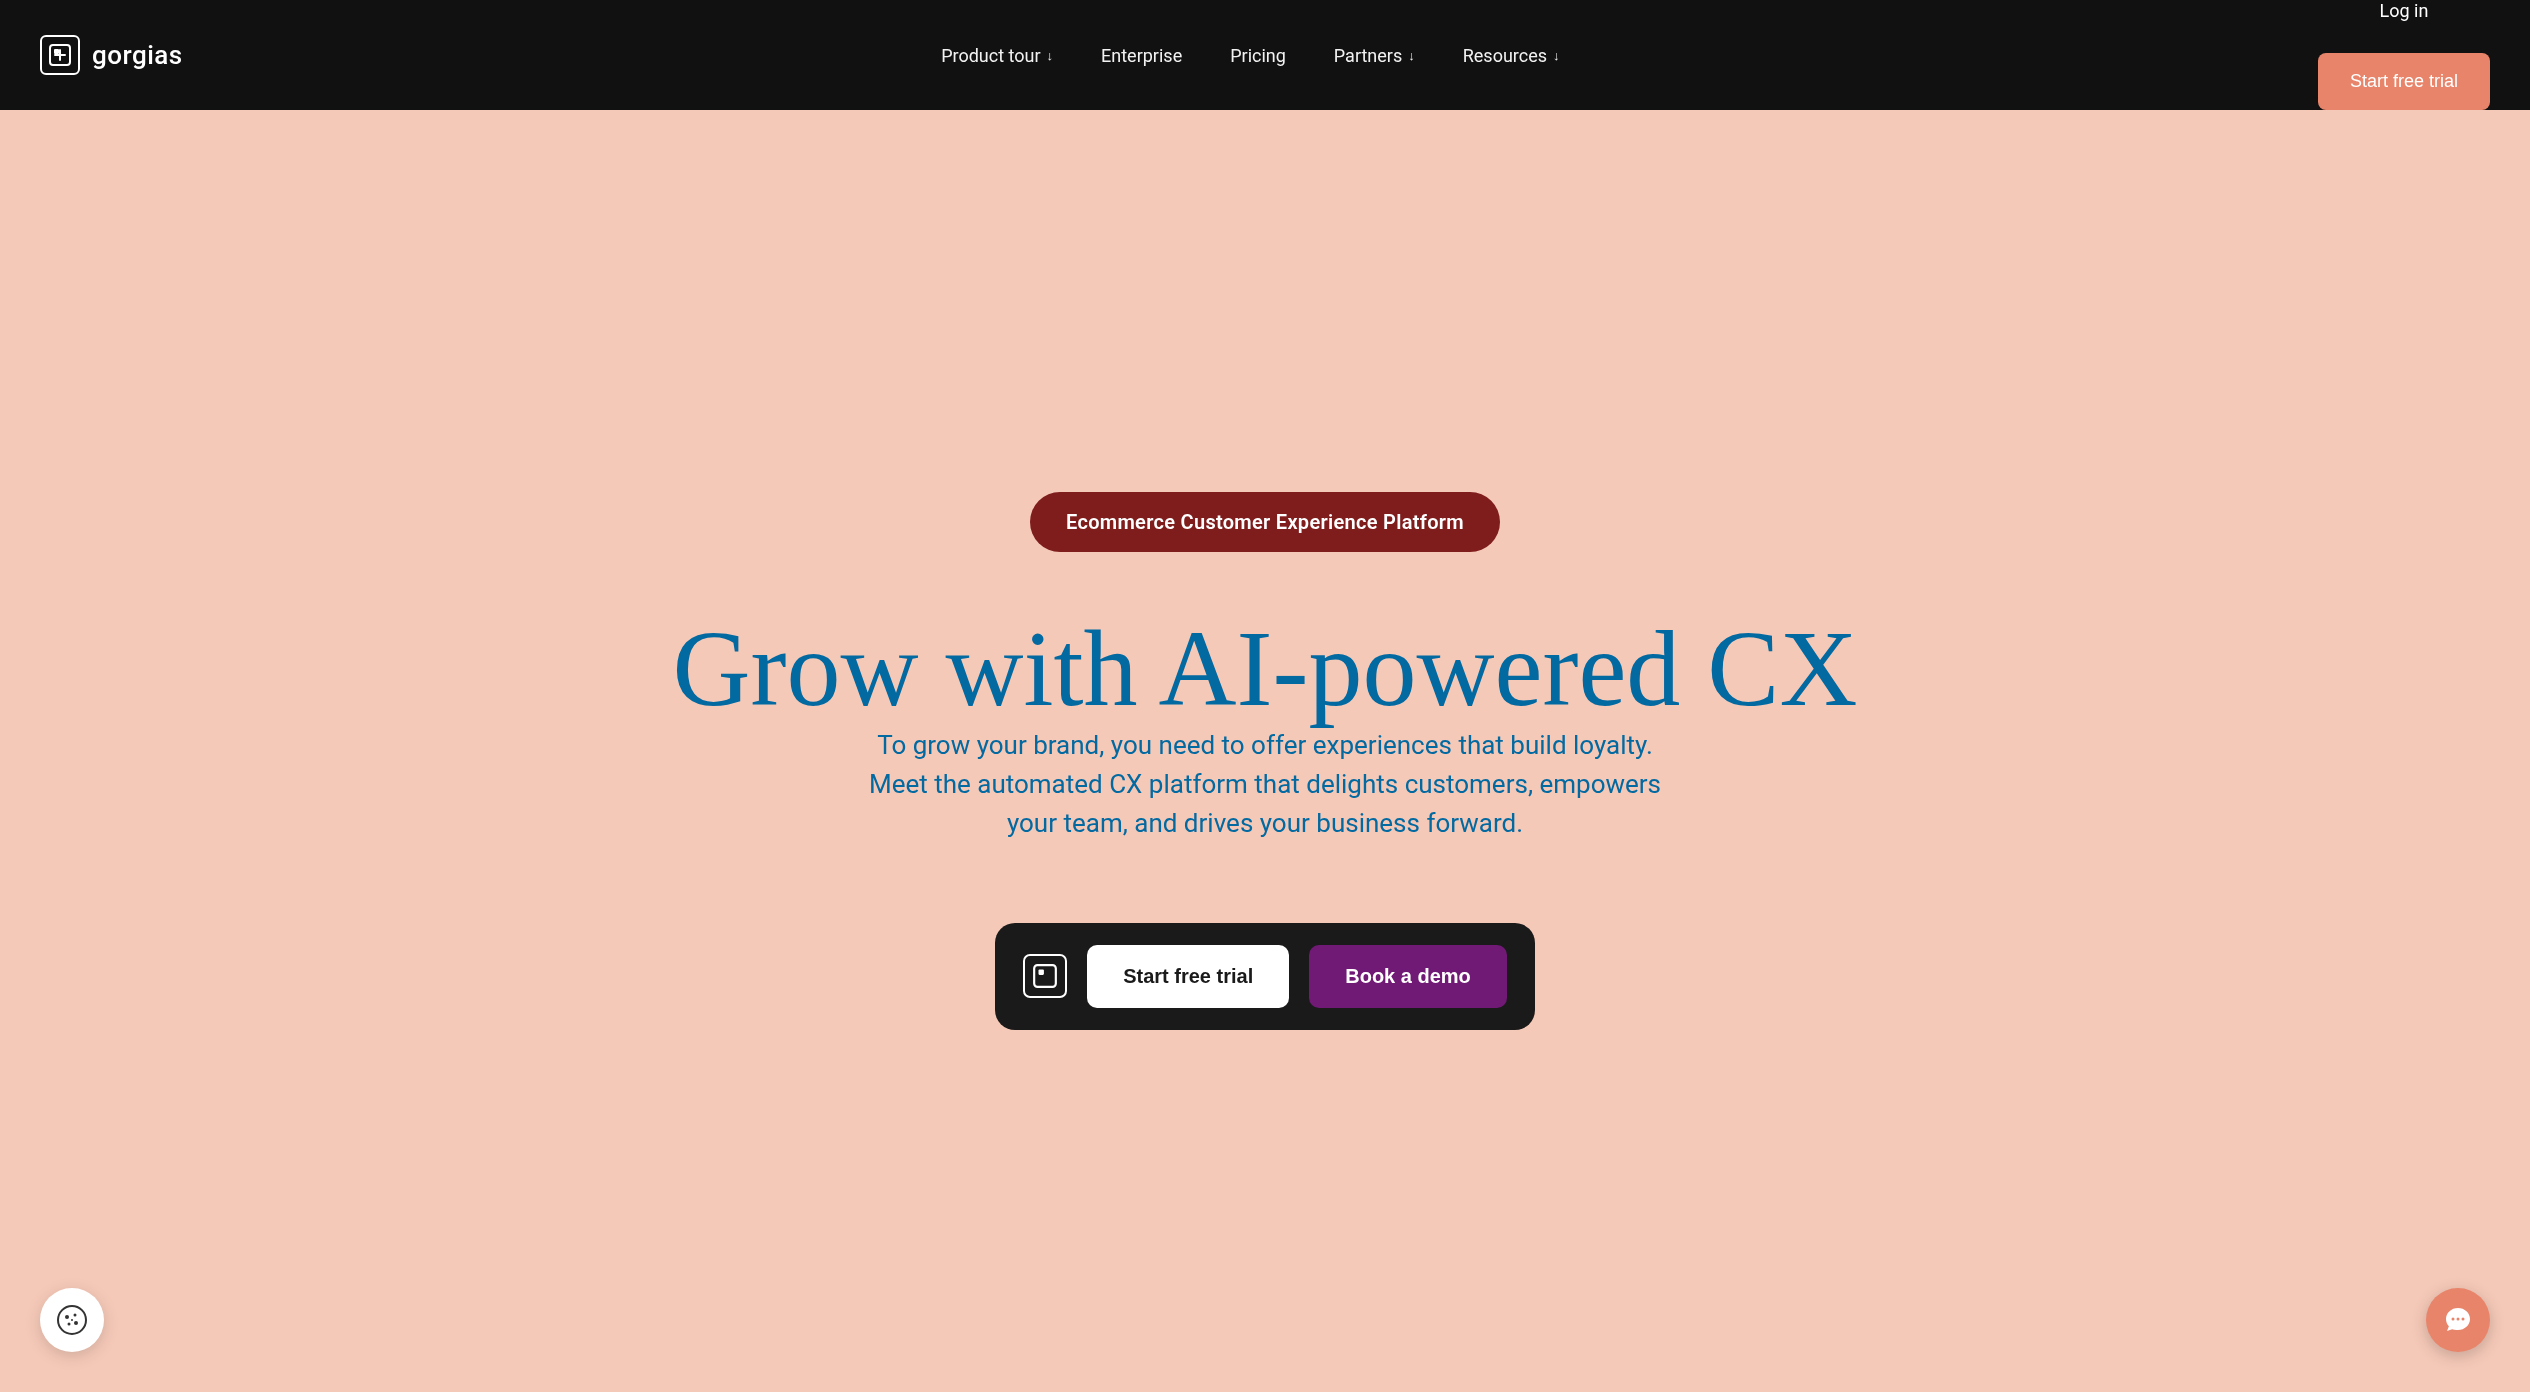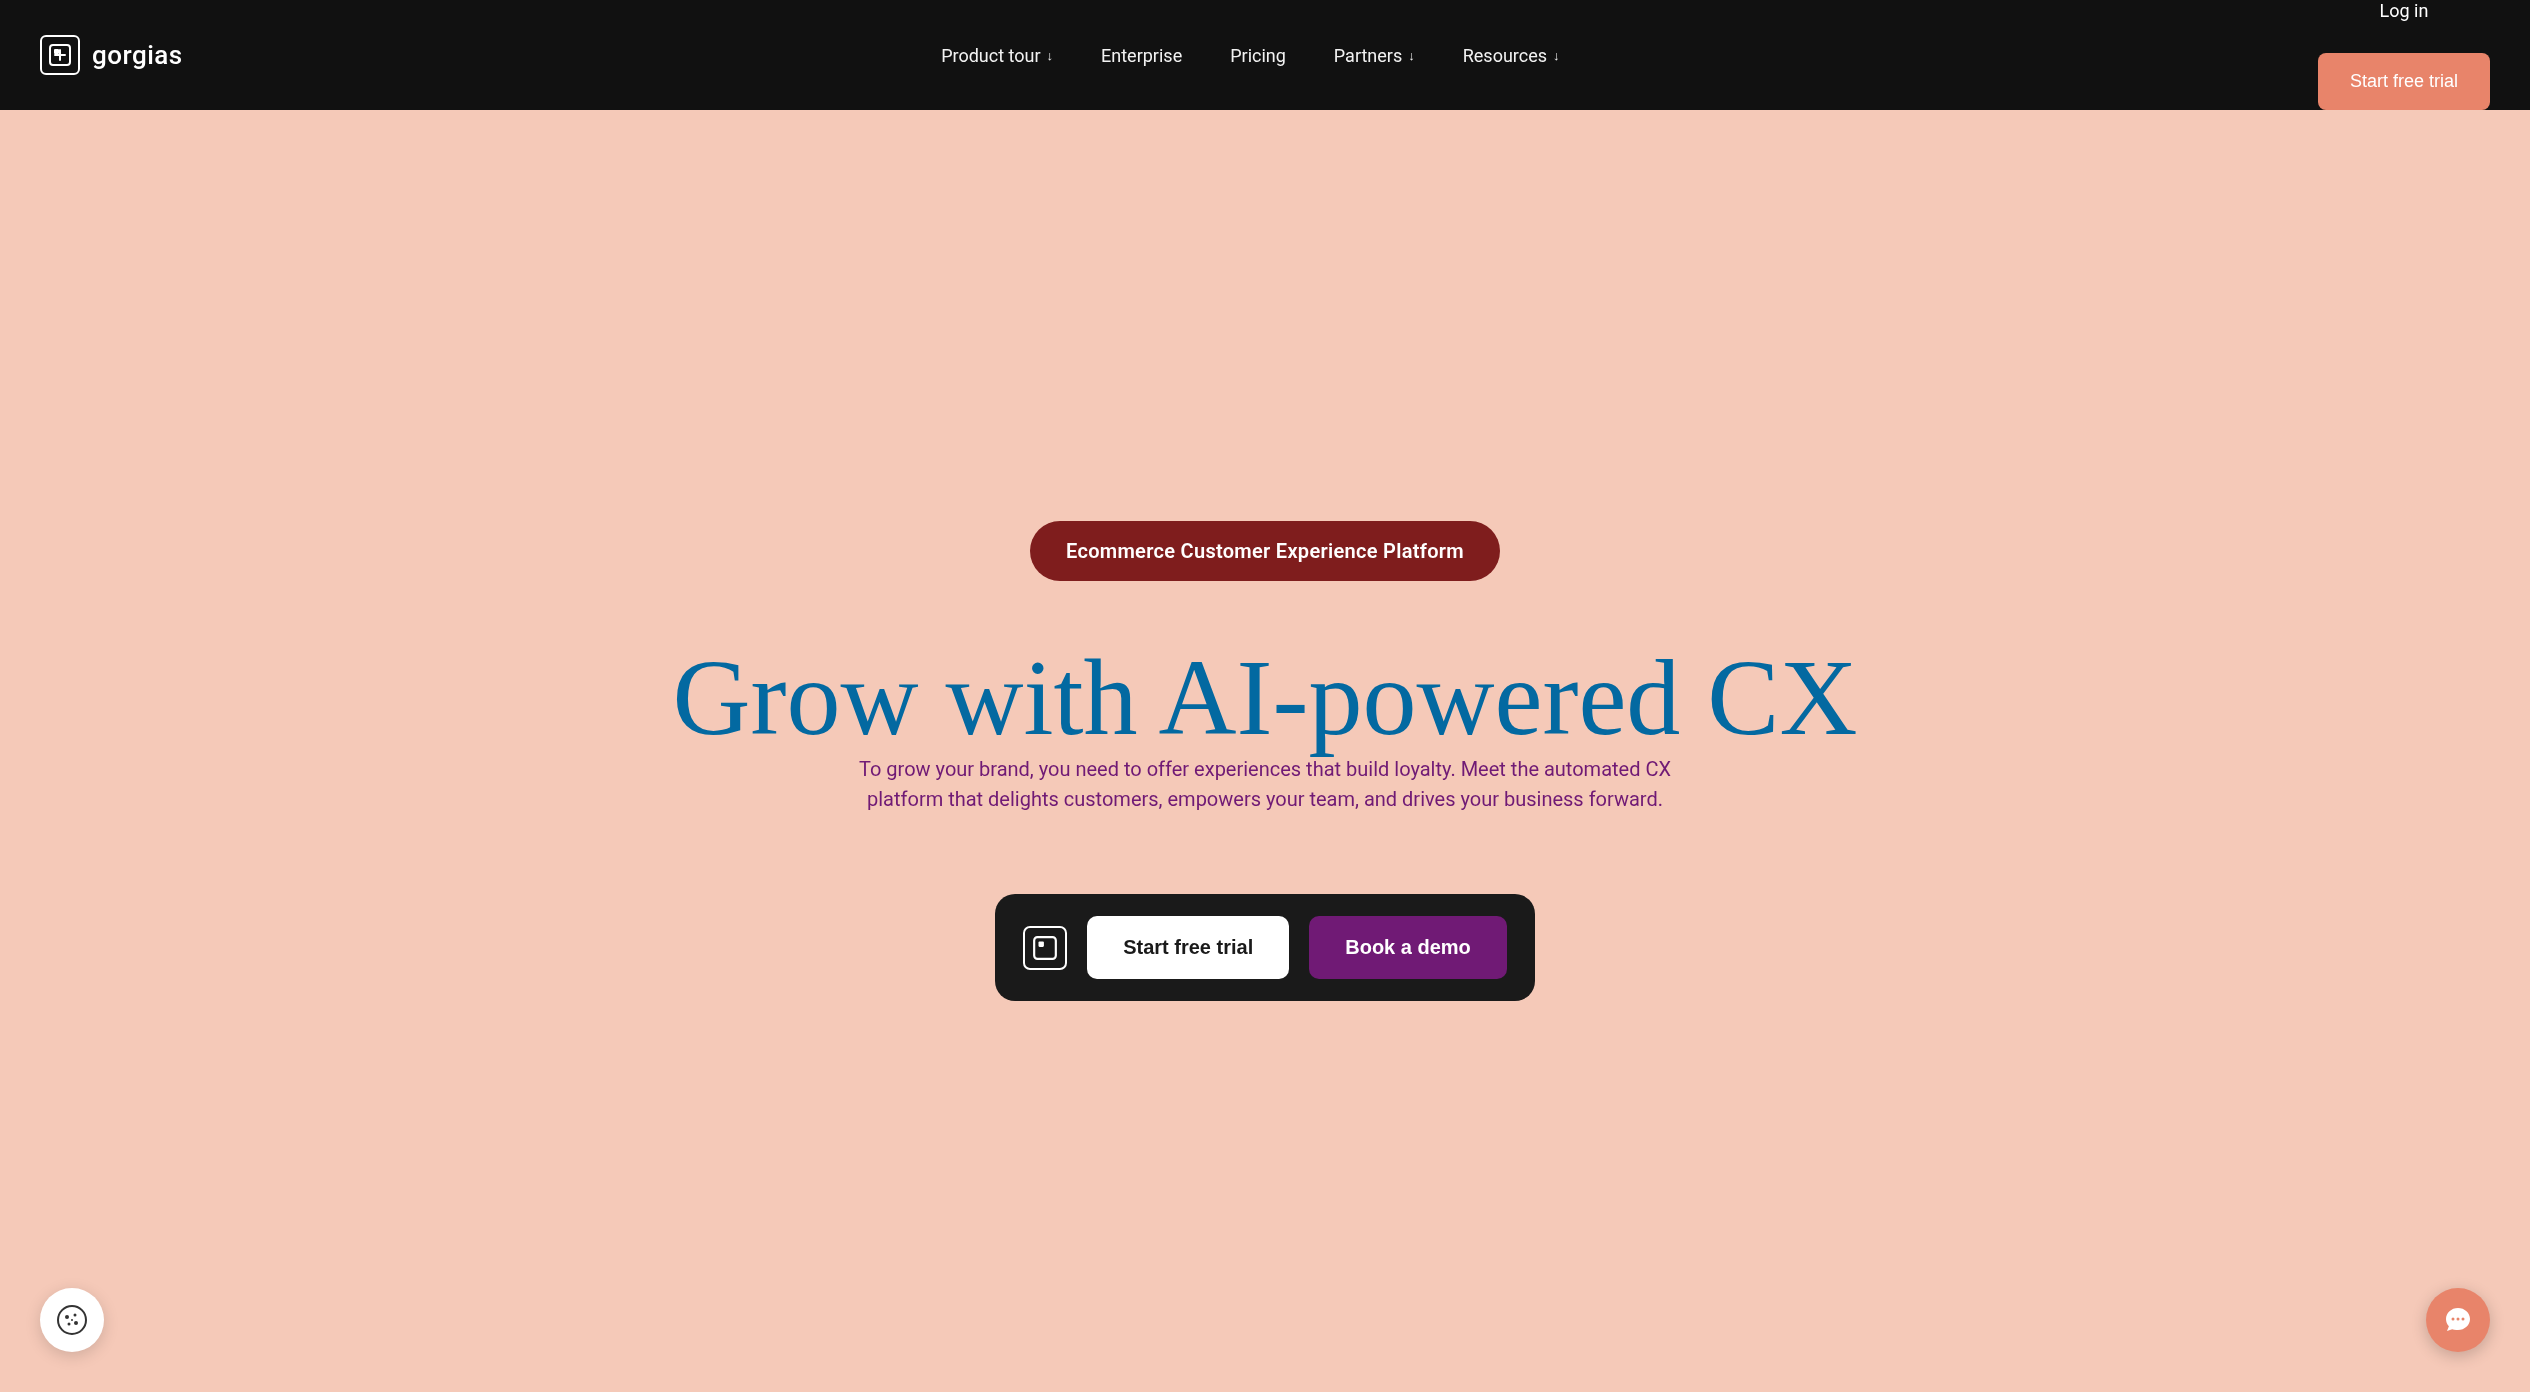--- a/index.html
+++ b/index.html
@@ -133,22 +133,22 @@
     .hero-title {
       font-size: 108px;
       font-weight: 400;
       color: #0369a1;
       line-height: 1.05;
       font-family: Georgia, 'Times New Roman', serif;
       max-width: 1300px;
     }
 
     .hero-subtitle {
-      font-size: 20px;
-      color: #701a75;
+      font-size: 26px;
+      color: #0369a1;
       line-height: 1.5;
       max-width: 820px;
       margin-bottom: 80px;
       font-weight: 400;
     }
 
     .hero-cta-container {
       background-color: #1a1a1a;
       border-radius: 20px;
       padding: 22px 28px;

